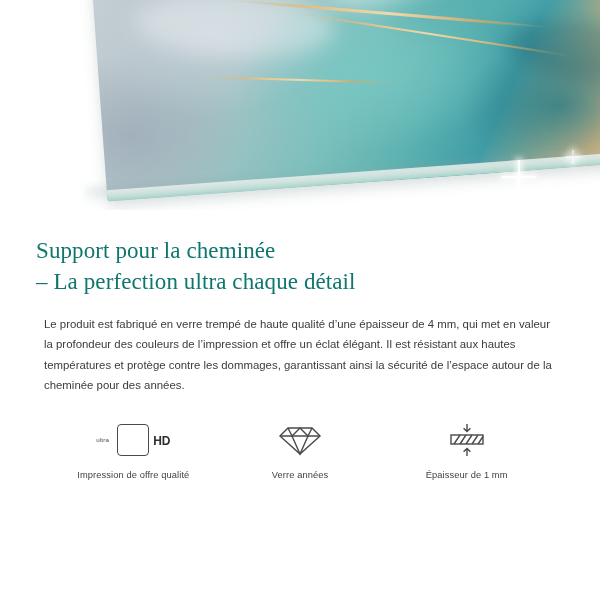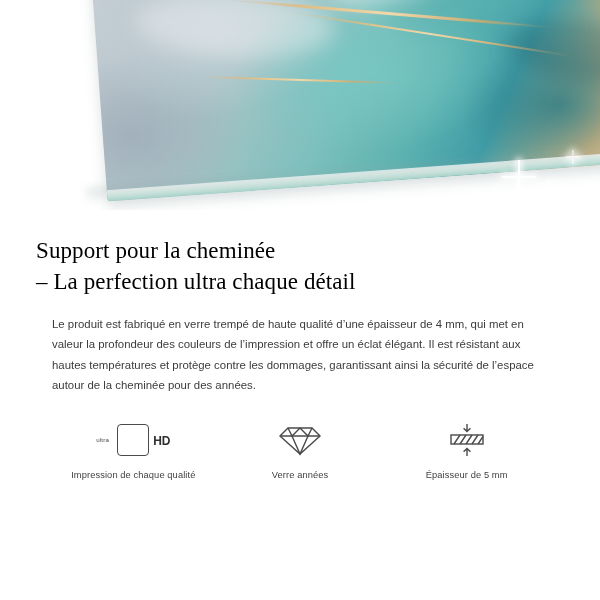--- a/index.html
+++ b/index.html
@@ -122,34 +122,34 @@
   .sp3 { left: 566px; top: 150px; width: 14px; height: 14px; opacity: .7; }
 
   
   .content {
     padding: 26px 36px 0 36px;
   }
   .headline {
     font-family: "Liberation Serif", serif;
     font-size: 23px;
     line-height: 1.33;
-    color: #000000;
+    color: #0f766e;
     margin: 0 0 17px 0;
     font-weight: normal;
     letter-spacing: .1px;
   }
   .headline .line {
     display: block;
   }
   .body-copy {
     font-family: "Liberation Sans", sans-serif;
     font-size: 11.4px;
     line-height: 1.78;
     color: #3b3b3b;
-    margin: 16px;
+    margin: 8px;
     max-width: 530px;
   }
 
   
   .features {
     margin-top: 22px;
     display: grid;
     grid-template-columns: repeat(3, 1fr);
     row-gap: 10px;
     column-gap: 0;
@@ -238,21 +238,21 @@
     <div class="features">
 
 
       <div class="feature">
         <div class="feature-icon">
           <div class="hd-badge">
             <span class="u">ultra</span>
             <span class="hd">HD</span>
           </div>
         </div>
-        <div class="feature-label">Impression de chaque qualité</div>
+        <div class="feature-label">Impression de offre qualité</div>
       </div>
 
 
       <div class="feature">
         <div class="feature-icon">
           <svg width="44" height="36" viewBox="0 0 44 36" fill="none" stroke="#4a4a4a" stroke-width="1.4">
             <path d="M10 6h24l8 8-20 18L2 14l8-8z"></path>
             <path d="M2 14h40"></path>
             <path d="M10 6l4 8 8-8 8 8 4-8"></path>
             <path d="M14 14l8 18 8-18"></path>
@@ -264,18 +264,18 @@
 
       <div class="feature">
         <div class="feature-icon">
           <svg width="44" height="36" viewBox="0 0 44 36" fill="none" stroke="#4a4a4a" stroke-width="1.4">
             <path d="M22 2v7M18.6 6.2L22 9.6l3.4-3.4"></path>
             <rect x="6" y="13" width="32" height="9"></rect>
             <path d="M9 22l6-9M15 22l6-9M21 22l6-9M27 22l6-9M33 22l5-7.5"></path>
             <path d="M22 34v-7M18.6 29.8L22 26.4l3.4 3.4"></path>
           </svg>
         </div>
-        <div class="feature-label">Épaisseur de 5 mm</div>
+        <div class="feature-label">Épaisseur de 1 mm</div>
       </div>
 
     </div>
   </div>
 </div>
 
 </body></html>

